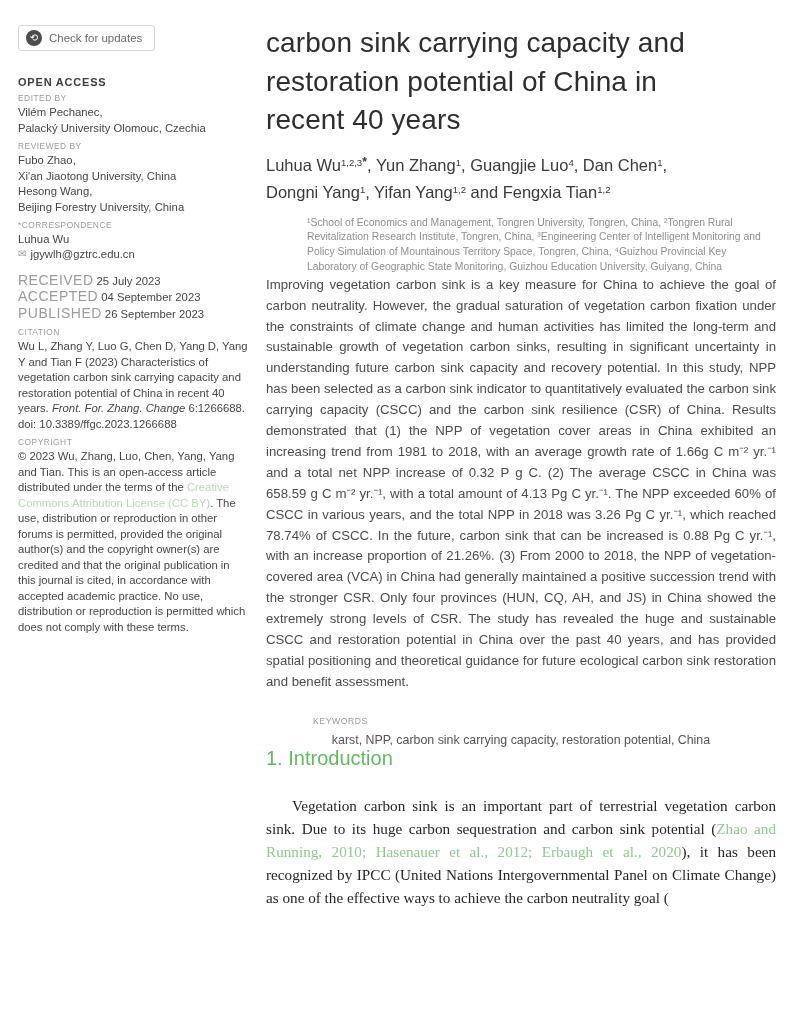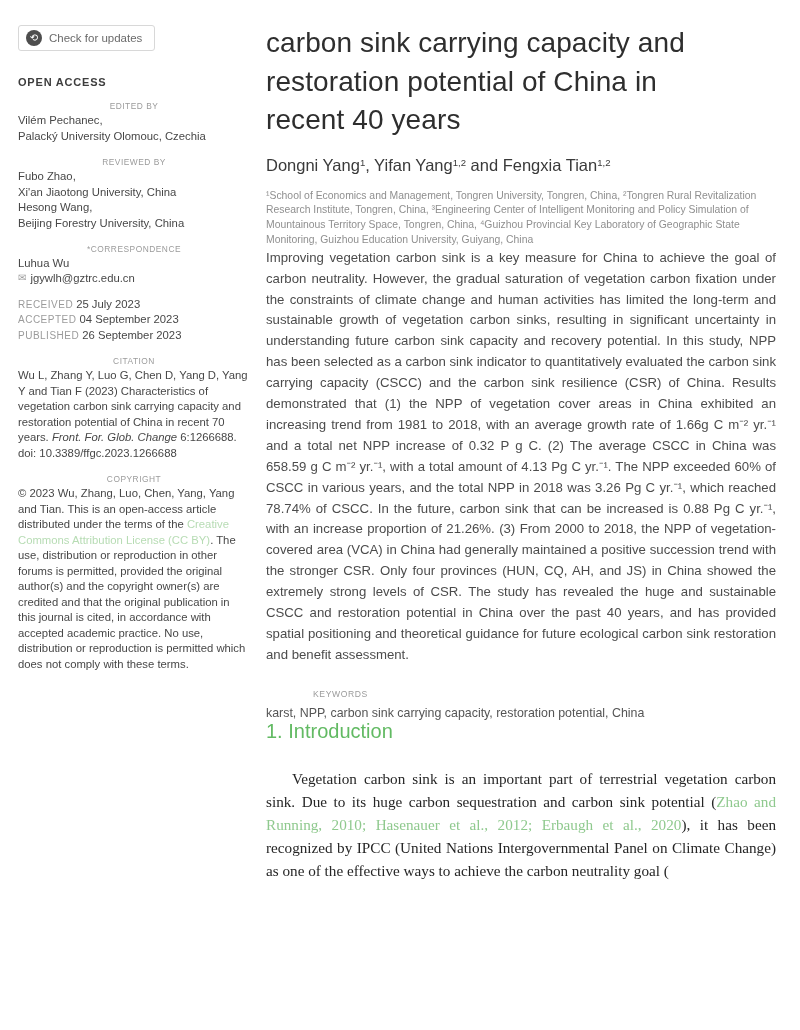--- a/index.html
+++ b/index.html
@@ -9,43 +9,43 @@
   
   .badge{position:absolute;left:18px;top:25px;display:inline-flex;align-items:center;gap:7px;
          border:1px solid #d8d8d8;border-radius:3px;background:#fff;padding:4px 12px 4px 7px;cursor:pointer;}
   .badge .cicon{width:16px;height:16px;border-radius:50%;background:#4d4d4d;color:#fff;font-size:10px;
                 display:flex;align-items:center;justify-content:center;line-height:1;}
   .badge .blabel{font-size:11.5px;color:#6b6b6b;}
 
   
   .sidebar{position:absolute;left:18px;top:76px;width:232px;}
   .oa{font-size:11px;font-weight:bold;letter-spacing:.8px;color:#3d3d3d;margin-bottom:0;}
-  .slabel{font-size:8.4px;letter-spacing:.5px;color:#9b9b9b;text-transform:uppercase;margin-top:13px;margin-bottom:2px;text-align:center;}
+  .slabel{font-size:8.4px;letter-spacing:.5px;color:#9b9b9b;text-transform:uppercase;margin-top:5px;margin-bottom:2px;}
   .sline{font-size:11.3px;color:#474747;line-height:15.5px;}
   .dates{margin-top:13px;}
   .drow{font-size:11.3px;color:#474747;line-height:15.5px;}
-  .drow .dl{font-size:10px;letter-spacing:.5px;color:#9b9b9b;margin-right:3px;}
+  .drow .dl{font-size:14px;letter-spacing:.5px;color:#9b9b9b;margin-right:3px;}
   .mail{display:flex;align-items:center;gap:4px;}
   .mailicon{font-size:10px;color:#9b9b9b;line-height:1;}
   .maillink{font-size:11.3px;color:#474747;cursor:pointer;text-align:right;}
   .sbody{font-size:11.3px;color:#474747;line-height:15.5px;}
   .it{font-style:italic;}
   .lglink{color:#b7dcb4;cursor:pointer;}
   .glink{color:#8fc98e;cursor:pointer;}
 
   
   .main{position:absolute;left:266px;top:24px;width:510px;}
   .title{font-size:28px;line-height:38.5px;font-weight:500;color:#2e2e2e;letter-spacing:.1px;}
   .authors{margin-top:13px;font-size:16.5px;line-height:24px;font-weight:500;color:#3a3a3a;}
   .sup{font-size:.58em;position:relative;top:-.45em;letter-spacing:0;}
   .star{font-size:.75em;position:relative;top:-.4em;font-weight:bold;}
-  .affil{margin-top:9px;font-size:10.4px;line-height:14.8px;color:#8f8f8f;}
+  .affil{margin-top:9px;font-size:10.4px;line-height:14.8px;color:#8f8f8f;margin-left:41px;}
   .abstract{font-size:13.2px;line-height:20.9px;color:#4c4c4c;text-align:justify;}
   .kwlabel{margin-top:23px;font-size:8.6px;letter-spacing:.6px;color:#9b9b9b;padding-left:47px;}
-  .keywords{margin-top:7px;font-size:12.4px;color:#555555;}
+  .keywords{margin-top:7px;font-size:12.4px;color:#555555;text-align:center;}
   .secheading{font-size:20px;font-weight:500;color:#62ba63;}
   .intro{margin-top:24px;font-family:"Liberation Serif",serif;font-size:15.2px;line-height:23px;
          color:#262626;text-align:justify;text-indent:26px;}
 </style>
 </head>
 <body>
 
 <div class="page">
 
   <div class="badge">
@@ -79,34 +79,35 @@
       </div>
       <div class="drow">
         <span class="dl">ACCEPTED</span><span>04 September 2023</span>
       </div>
       <div class="drow">
         <span class="dl">PUBLISHED</span><span>26 September 2023</span>
       </div>
     </div>
 
     <div class="slabel">CITATION</div>
-    <div class="sbody"><span>Wu L, Zhang Y, Luo G, Chen D, Yang D, Yang Y and Tian F (2023) Characteristics of vegetation carbon sink carrying capacity and restoration potential of China in recent 70 years. </span><span class="it">Front. For. Glob. Change</span><span> 6:1266688. doi: 10.3389/ffgc.2023.1266688</span></div>
+    <div class="sbody"><span>Wu L, Zhang Y, Luo G, Chen D, Yang D, Yang Y and Tian F (2023) Characteristics of vegetation carbon sink carrying capacity and restoration potential of China in recent 40 years. </span><span class="it">Front. For. Zhang. Change</span><span> 6:1266688. doi: 10.3389/ffgc.2023.1266688</span></div>
 
     <div class="slabel">COPYRIGHT</div>
     <div class="sbody"><span>© 2023 Wu, Zhang, Luo, Chen, Yang, Yang and Tian. This is an open-access article distributed under the terms of the </span><span class="lglink">Creative Commons Attribution License (CC BY)</span><span>. The use, distribution or reproduction in other forums is permitted, provided the original author(s) and the copyright owner(s) are credited and that the original publication in this journal is cited, in accordance with accepted academic practice. No use, distribution or reproduction is permitted which does not comply with these terms.</span></div>
   </div>
 
   <div class="main">
     <div class="title">
       <div>carbon sink carrying capacity and</div>
       <div>restoration potential of China in</div>
       <div>recent 40 years</div>
     </div>
 
     <div class="authors">
+      <div><span>Luhua Wu</span><span class="sup">1,2,3</span><span class="star">*</span><span>, Yun Zhang</span><span class="sup">1</span><span>, Guangjie Luo</span><span class="sup">4</span><span>, Dan Chen</span><span class="sup">1</span><span>,</span></div>
       <div><span>Dongni Yang</span><span class="sup">1</span><span>, Yifan Yang</span><span class="sup">1,2</span><span> and Fengxia Tian</span><span class="sup">1,2</span></div>
     </div>
 
     <div class="affil">¹School of Economics and Management, Tongren University, Tongren, China, ²Tongren Rural Revitalization Research Institute, Tongren, China, ³Engineering Center of Intelligent Monitoring and Policy Simulation of Mountainous Territory Space, Tongren, China, ⁴Guizhou Provincial Key Laboratory of Geographic State Monitoring, Guizhou Education University, Guiyang, China</div>
 
     <div class="abstract">Improving vegetation carbon sink is a key measure for China to achieve the goal of carbon neutrality. However, the gradual saturation of vegetation carbon fixation under the constraints of climate change and human activities has limited the long-term and sustainable growth of vegetation carbon sinks, resulting in significant uncertainty in understanding future carbon sink capacity and recovery potential. In this study, NPP has been selected as a carbon sink indicator to quantitatively evaluated the carbon sink carrying capacity (CSCC) and the carbon sink resilience (CSR) of China. Results demonstrated that (1) the NPP of vegetation cover areas in China exhibited an increasing trend from 1981 to 2018, with an average growth rate of 1.66g C m⁻² yr.⁻¹ and a total net NPP increase of 0.32 P g C. (2) The average CSCC in China was 658.59 g C m⁻² yr.⁻¹, with a total amount of 4.13 Pg C yr.⁻¹. The NPP exceeded 60% of CSCC in various years, and the total NPP in 2018 was 3.26 Pg C yr.⁻¹, which reached 78.74% of CSCC. In the future, carbon sink that can be increased is 0.88 Pg C yr.⁻¹, with an increase proportion of 21.26%. (3) From 2000 to 2018, the NPP of vegetation-covered area (VCA) in China had generally maintained a positive succession trend with the stronger CSR. Only four provinces (HUN, CQ, AH, and JS) in China showed the extremely strong levels of CSR. The study has revealed the huge and sustainable CSCC and restoration potential in China over the past 40 years, and has provided spatial positioning and theoretical guidance for future ecological carbon sink restoration and benefit assessment.</div>
 
     <div class="kwlabel">KEYWORDS</div>
     <div class="keywords">karst, NPP, carbon sink carrying capacity, restoration potential, China</div>
 

